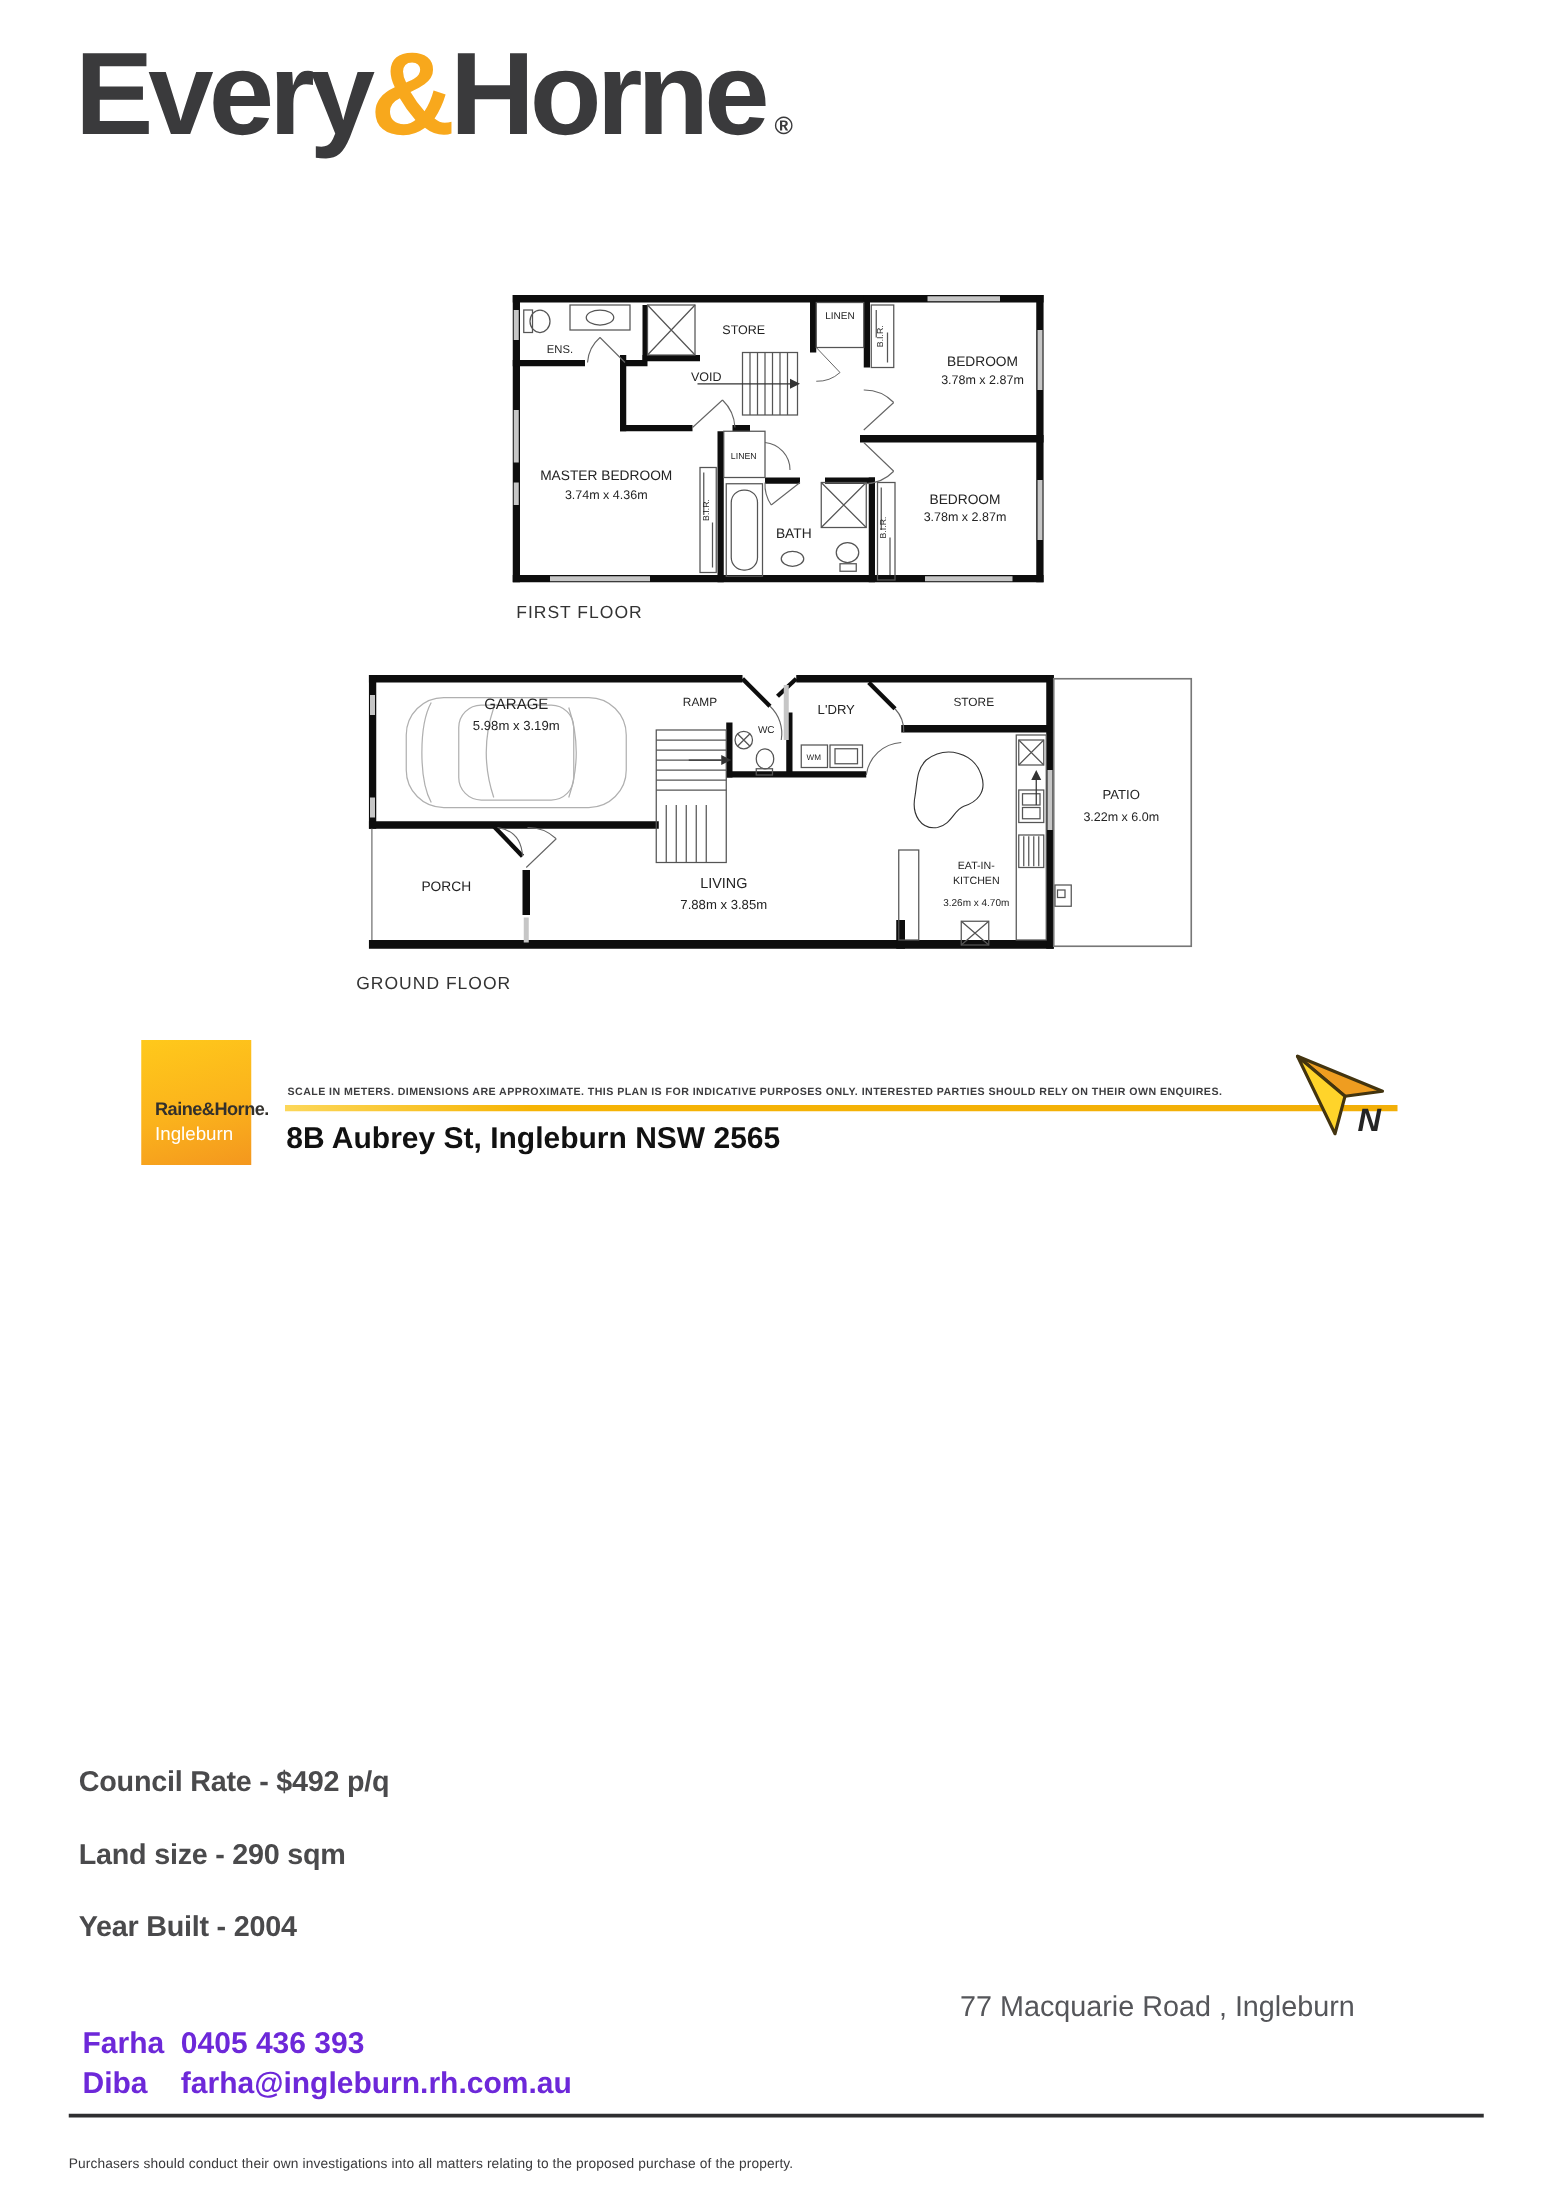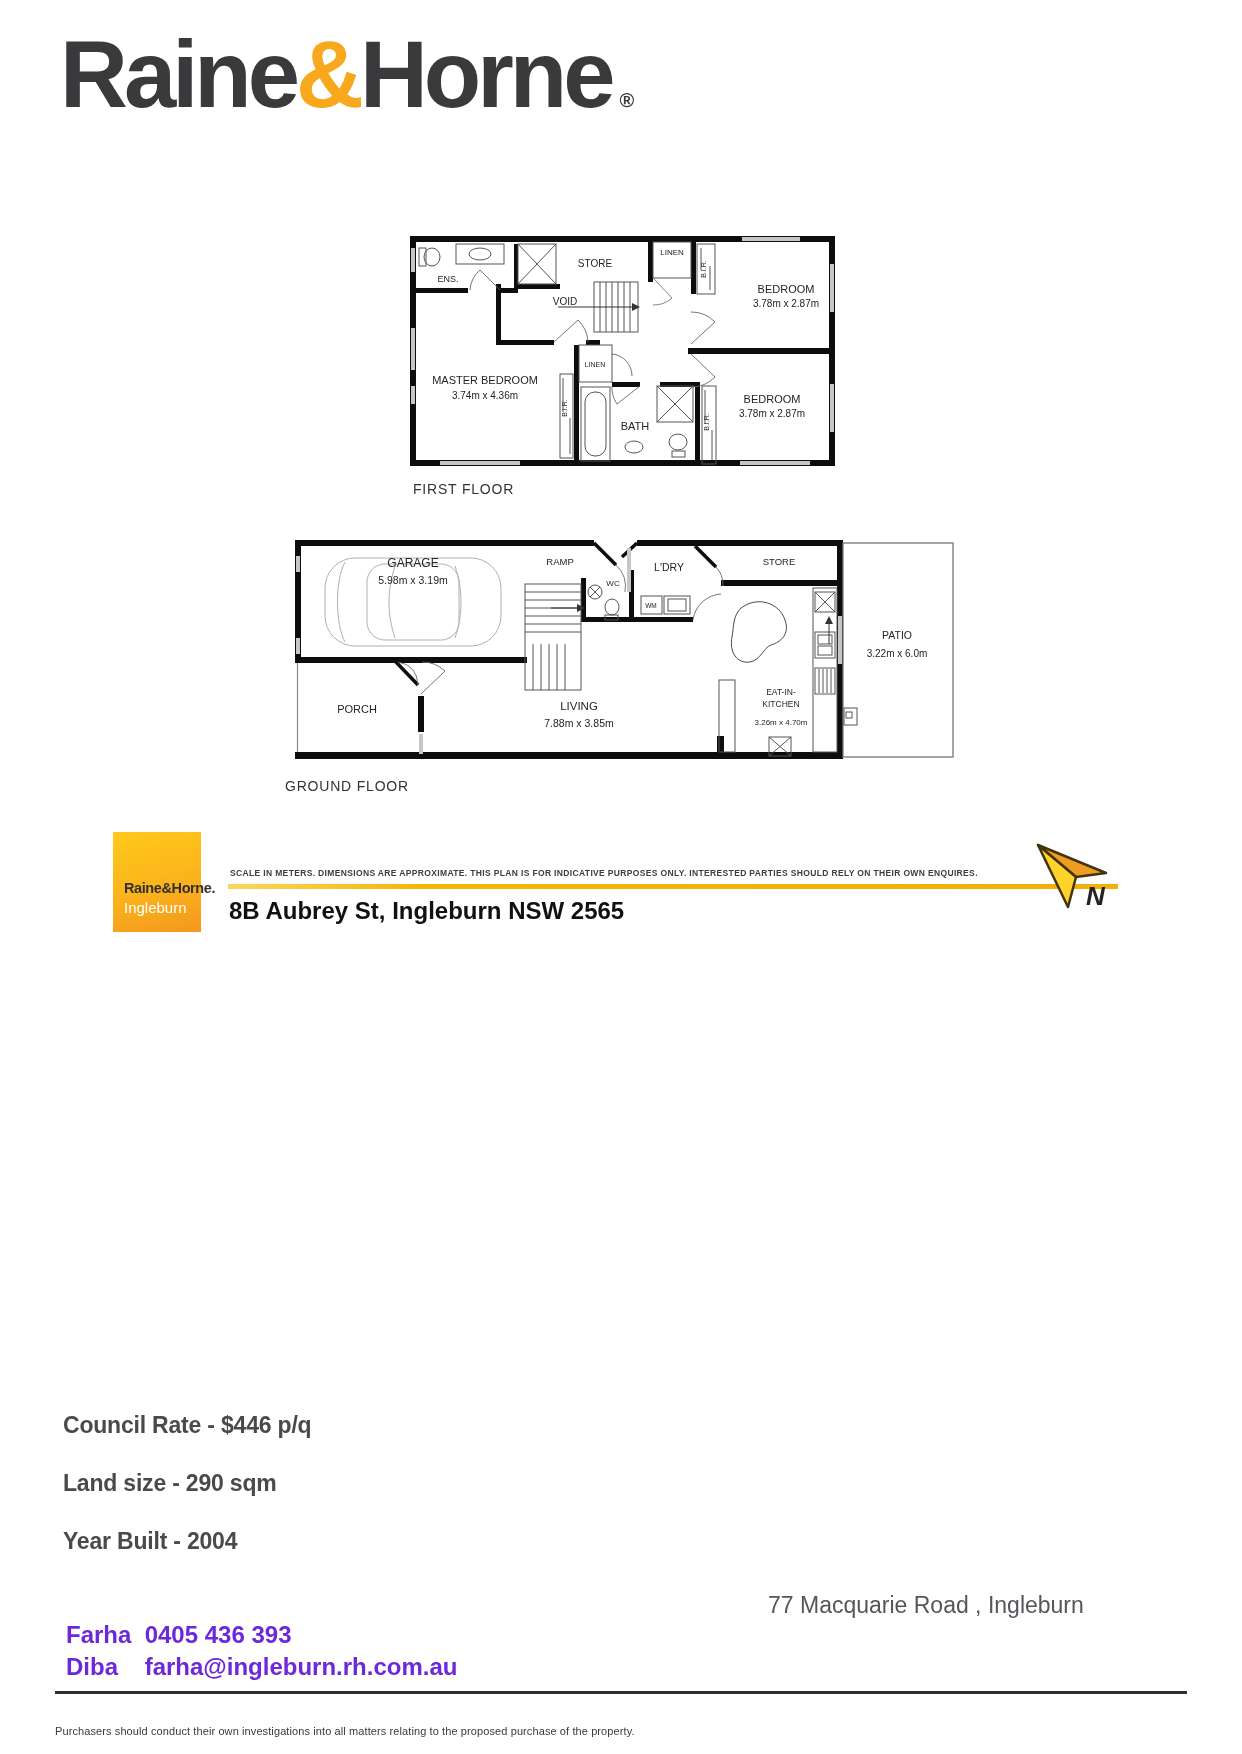--- a/index.html
+++ b/index.html
@@ -43,21 +43,21 @@
   
   .footer-rule{position:absolute;left:55px;top:1691px;width:1132px;height:3px;background:#2F2F31;}
   .footer-line{position:absolute;left:55px;font-size:11px;color:#3A3A3C;letter-spacing:0.1px;}
 </style>
 </head>
 <body>
 
 <div id="page">
 
   <div class="logo">
-    <span>Raine</span><span class="amp">&amp;</span><span>Horne</span><span class="reg">®</span>
+    <span>Every</span><span class="amp">&amp;</span><span>Horne</span><span class="reg">®</span>
   </div>
 
   <svg class="plan" style="left:410px;top:236px;" width="425" height="230" viewBox="0 0 425 230">
 
     <g fill="#0d0d0d">
       <rect x="0" y="0" width="425" height="6"></rect>
         <rect x="0" y="224" width="425" height="6"></rect>
       <rect x="0" y="0" width="6" height="230"></rect>
         <rect x="419" y="0" width="6" height="230"></rect>
       <rect x="0" y="52" width="58" height="5"></rect>
@@ -294,21 +294,21 @@
   <div class="scale-note">SCALE IN METERS. DIMENSIONS ARE APPROXIMATE. THIS PLAN IS FOR INDICATIVE PURPOSES ONLY. INTERESTED PARTIES SHOULD RELY ON THEIR OWN ENQUIRES.</div>
   <div class="rule-yellow"></div>
   <div class="address">8B Aubrey St, Ingleburn NSW 2565</div>
 
   <svg class="north" viewBox="0 0 96 76">
     <polygon points="4,4 72,32 42,36" fill="#EF9D20" stroke="#43340F" stroke-width="2.5" stroke-linejoin="round"></polygon>
     <polygon points="4,4 42,36 34,66" fill="#FFD42A" stroke="#43340F" stroke-width="2.5" stroke-linejoin="round"></polygon>
     <text x="52" y="64" font-size="26" font-style="italic" font-weight="600" fill="#454545">N</text>
   </svg>
 
-  <div class="detail-line" style="top:1412px;">Council Rate - $446 p/q</div>
+  <div class="detail-line" style="top:1412px;">Council Rate - $492 p/q</div>
   <div class="detail-line" style="top:1470px;">Land size - 290 sqm</div>
   <div class="detail-line" style="top:1528px;">Year Built - 2004</div>
 
   <div class="agent-row" style="top:1621px;">
     <span class="nm">Farha</span>
     <span>0405 436 393</span>
   </div>
   <div class="agent-row" style="top:1653px;">
     <span class="nm">Diba</span>
     <span>farha@ingleburn.rh.com.au</span>

